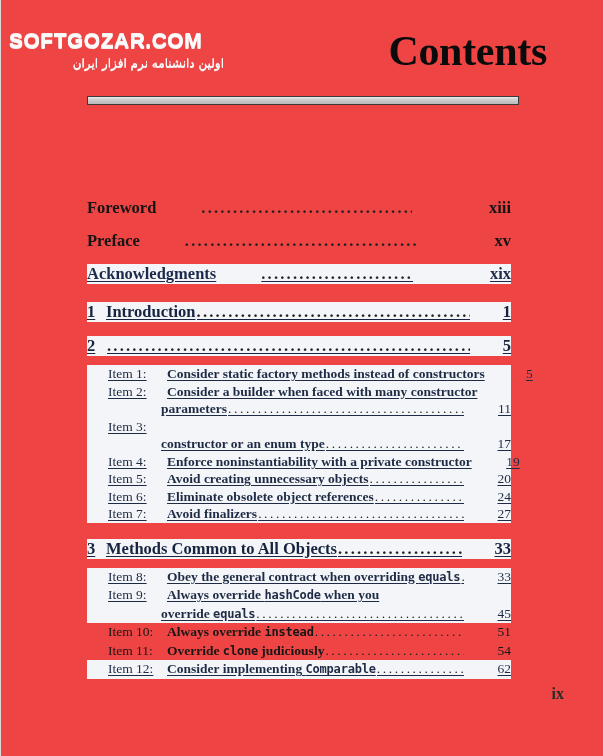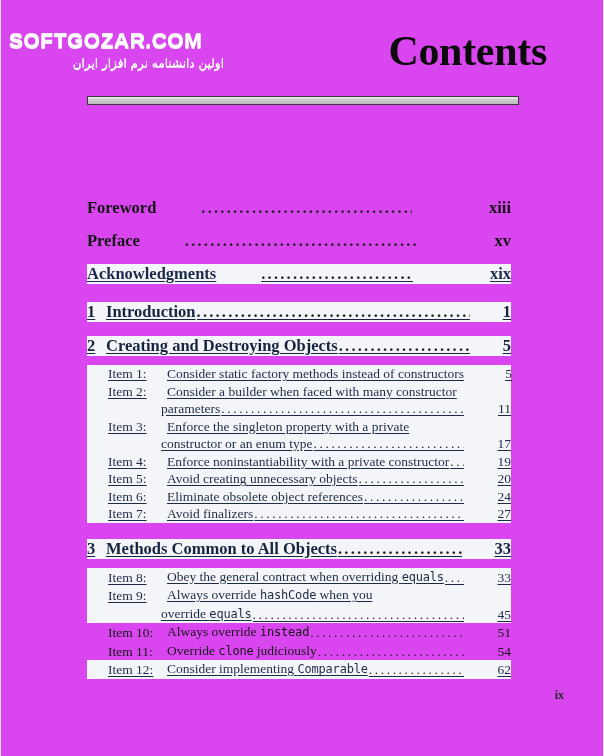--- a/index.html
+++ b/index.html
@@ -7,21 +7,21 @@
     padding: 0;
     background: #ffffff;
   }
   body {
     font-family: "Liberation Serif", serif;
   }
   .page {
     position: relative;
     width: 604px;
     height: 756px;
-    background: #d946ef;
+    background: #ef4444;
     overflow: hidden;
     border-left: 1px solid #dcdcdc;
     border-right: 1px solid #e4e4e4;
     box-sizing: border-box;
   }
 
   
   .watermark {
     position: absolute;
     left: 8px;
@@ -117,21 +117,21 @@
     white-space: nowrap;
   }
   .chapter-entry .cnum {
     width: 19px;
     flex: 0 0 19px;
   }
   .chapter-entry .ctitle { flex: 0 0 auto; }
 
   .item-entry {
     display: flex;
-    align-items: flex-end;
+    align-items: flex-start;
     font-size: 13.5px;
     line-height: 17.5px;
     color: #1d2b45;
     padding-left: 21px;
     white-space: nowrap;
   }
   .item-entry.linked {
     text-decoration: underline;
     text-underline-offset: 1.5px;
     background: #f4f5f8;
@@ -141,20 +141,21 @@
     text-decoration: none;
     background: transparent;
   }
   .item-entry .ilabel {
     flex: 0 0 auto;
     min-width: 53px;
   }
   .item-entry .ititle {
     flex: 0 0 auto;
     padding-left: 6px;
+    font-weight: bold;
   }
   .item-entry.cont {
     padding-left: 74px;
   }
   .item-entry.cont .ititle { padding-left: 0; }
 
   
   .leader {
     flex: 1 1 auto;
     overflow: hidden;
@@ -182,21 +183,21 @@
   code, .mono {
     font-family: "DejaVu Sans Mono", monospace;
     font-size: 12px;
     letter-spacing: -0.2px;
   }
 
   .folio {
     position: absolute;
     right: 39px;
     bottom: 53px;
-    font-size: 12px;
+    font-size: 16px;
     font-weight: bold;
     color: #2b2b2b;
   }
 </style>
 </head>
 <body>
 
 <div class="page">
 
   <div class="watermark">
@@ -227,21 +228,20 @@
       <div class="spacer-sm"></div>
       <div class="chapter-entry">
         <span class="cnum">1</span>
         <span class="ctitle">Introduction</span>
         <span class="leader">......................................................................</span>
         <span class="pnum">1</span>
       </div>
       <div class="spacer-md"></div>
       <div class="chapter-entry">
         <span class="cnum">2</span>
-        <span class="ctitle">Creating and Destroying Objects</span>
         <span class="leader">......................................................................</span>
         <span class="pnum">5</span>
       </div>
       <div class="spacer-sm"></div>
       <div class="item-entry linked">
         <span class="ilabel">Item 1:</span>
         <span class="ititle">Consider static factory methods instead of constructors</span>
         <span class="leader">......................................................................</span>
         <span class="pnum">5</span>
       </div>
@@ -249,21 +249,20 @@
         <span class="ilabel">Item 2:</span>
         <span class="ititle">Consider a builder when faced with many constructor</span>
       </div>
       <div class="item-entry cont linked">
         <span class="ititle">parameters</span>
         <span class="leader">......................................................................</span>
         <span class="pnum">11</span>
       </div>
       <div class="item-entry linked">
         <span class="ilabel">Item 3:</span>
-        <span class="ititle">Enforce the singleton property with a private</span>
       </div>
       <div class="item-entry cont linked">
         <span class="ititle">constructor or an enum type</span>
         <span class="leader">......................................................................</span>
         <span class="pnum">17</span>
       </div>
       <div class="item-entry linked">
         <span class="ilabel">Item 4:</span>
         <span class="ititle">Enforce noninstantiability with a private constructor</span>
         <span class="leader">......................................................................</span>

